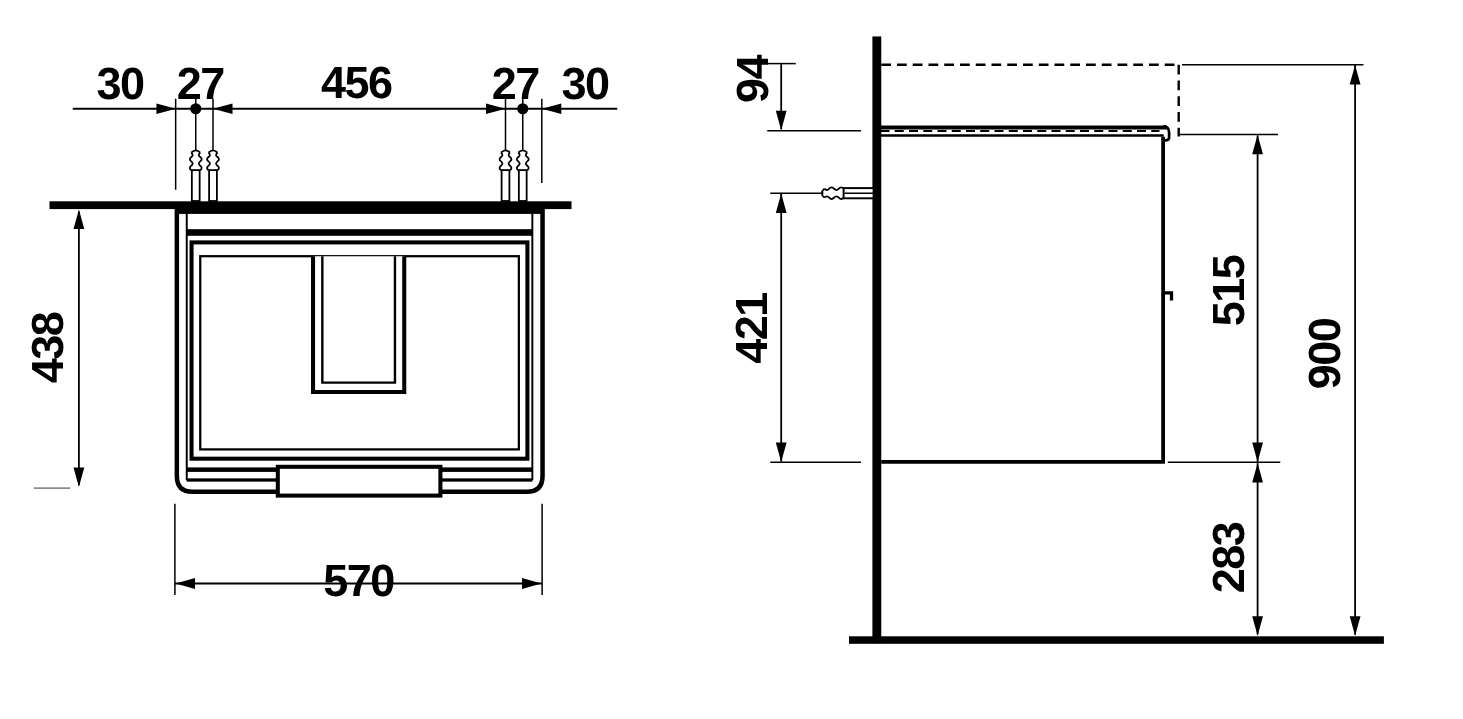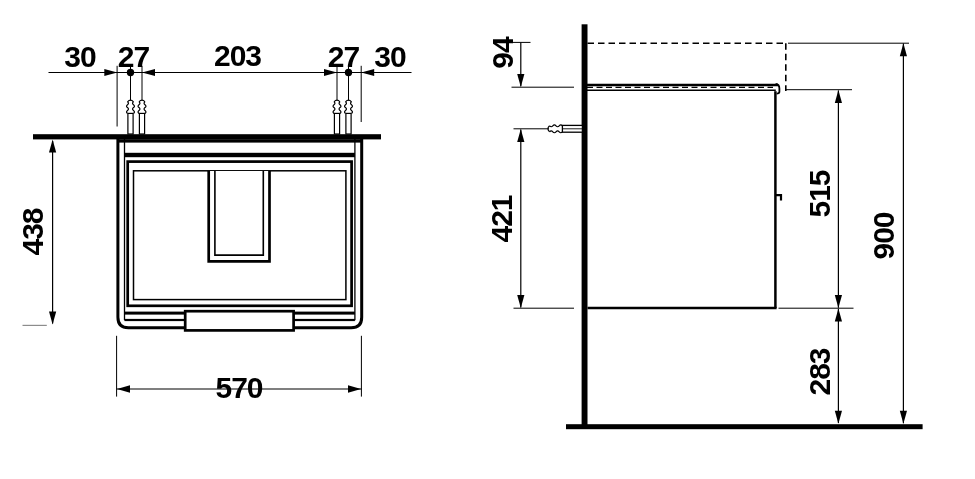--- a/index.html
+++ b/index.html
@@ -151,21 +151,21 @@
     <g>
       <line x1="903.4" y1="43.4" x2="903.4" y2="423.2" stroke="#000" stroke-width="1.2"></line>
       <polygon points="903.4,43.3 899.8,56.3 907,56.3" fill="#000"></polygon>
       <polygon points="903.4,423.8 899.8,410.8 907,410.8" fill="#000"></polygon>
     </g>
   </g>
 </svg>
 
 <div class="lbl" style="left:80px;top:57px">30</div>
 <div class="lbl" style="left:133.5px;top:57px">27</div>
-<div class="lbl" style="left:237.5px;top:56px">203</div>
+<div class="lbl" style="left:237.5px;top:56px">456</div>
 <div class="lbl" style="left:343.5px;top:57px">27</div>
 <div class="lbl" style="left:390px;top:57px">30</div>
 <div class="lbl rot" style="left:33px;top:231.5px">438</div>
 <div class="lbl" style="left:239px;top:388px">570</div>
 <div class="lbl rot" style="left:502.5px;top:52.5px">94</div>
 <div class="lbl rot" style="left:501.5px;top:218.5px">421</div>
 <div class="lbl rot" style="left:820px;top:193.5px">515</div>
 <div class="lbl rot" style="left:884px;top:236px">900</div>
 <div class="lbl rot" style="left:820px;top:372px">283</div>
 

